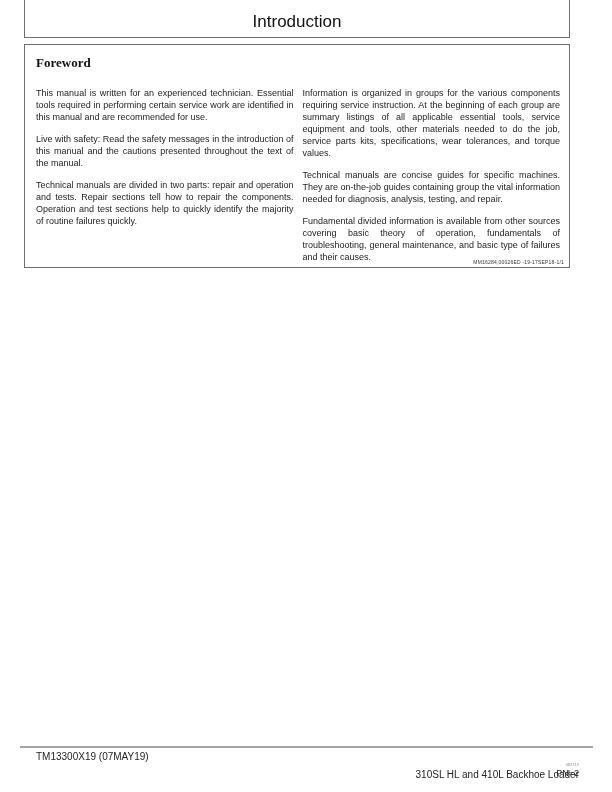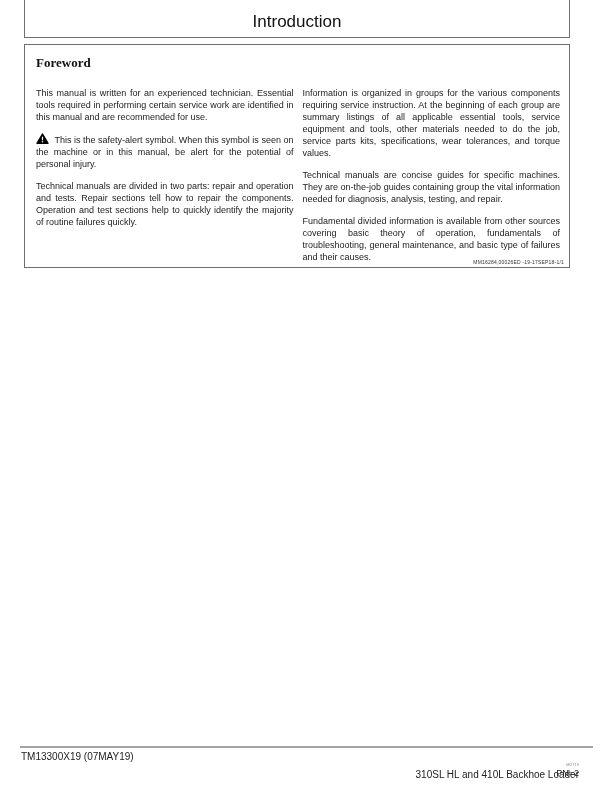--- a/index.html
+++ b/index.html
@@ -76,21 +76,21 @@
   }
 
   .footer-rule {
     position: absolute;
     left: 20px; top: 746px;
     width: 573px; height: 2px;
     background: #a3a3a3;
   }
   .footer-doc {
     position: absolute;
-    left: 21px; top: 751px;
+    left: 36px; top: 751px;
     font-size: 10px;
     color: #222;
   }
   .footer-model {
     position: absolute;
     right: 33px; top: 769px;
     font-size: 10px;
     color: #222;
     text-align: right;
   }
@@ -121,26 +121,21 @@
   <div class="content-box">
     <h2 class="foreword-heading">Foreword</h2>
 
     <div class="columns">
 
       <div class="col">
         <p>
           <span>This manual is written for an experienced technician. Essential tools required in performing certain service work are identified in this manual and are recommended for use.</span>
         </p>
         <p>
-          <svg class="alert-icon" viewBox="0 0 24 21" xmlns="http://www.w3.org/2000/svg">
-            <path d="M12 1.5 L22.8 19.8 H1.2 Z" fill="#000" stroke="#000" stroke-width="2" stroke-linejoin="round"></path>
-            <rect x="10.85" y="6.6" width="2.3" height="7.6" rx="1.1" fill="#fff"></rect>
-            <circle cx="12" cy="16.6" r="1.5" fill="#fff"></circle>
-          </svg>
-          <span>This is the safety-alert symbol. When this symbol is seen on the machine or in this manual, be alert for the potential of personal injury.</span>
+          <span>Live with safety: Read the safety messages in the introduction of this manual and the cautions presented throughout the text of the manual.</span>
         </p>
         <p>
           <span>Technical manuals are divided in two parts: repair and operation and tests. Repair sections tell how to repair the components. Operation and test sections help to quickly identify the majority of routine failures quickly.</span>
         </p>
       </div>
 
       <div class="col">
         <p>
           <span>Information is organized in groups for the various components requiring service instruction. At the beginning of each group are summary listings of all applicable essential tools, service equipment and tools, other materials needed to do the job, service parts kits, specifications, wear tolerances, and torque values.</span>
         </p>

